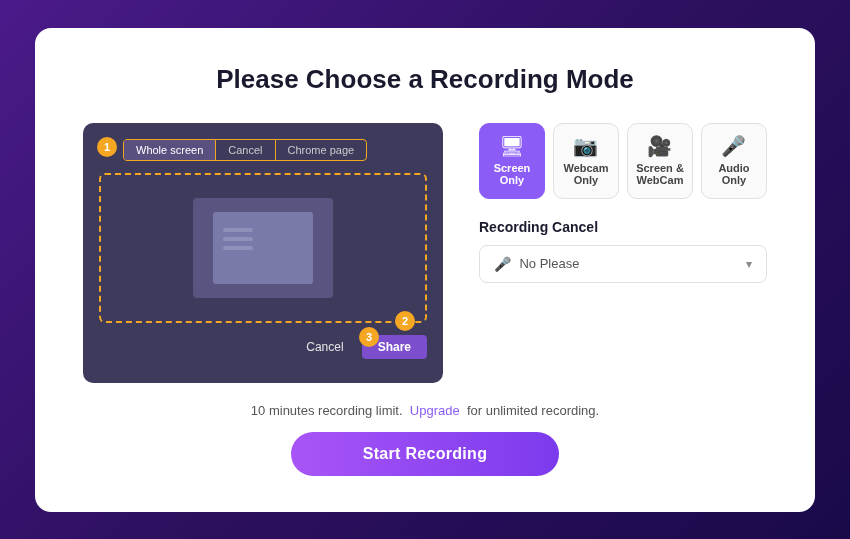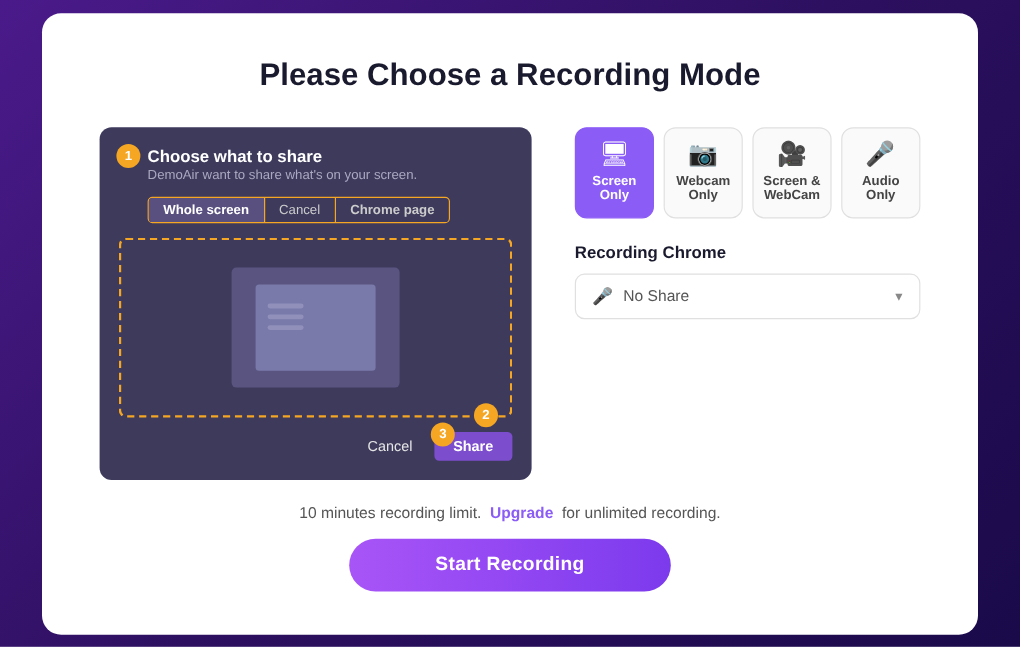--- a/index.html
+++ b/index.html
@@ -84,25 +84,25 @@
       overflow: hidden;
       width: fit-content;
     }
     .tab-item {
       padding: 4px 12px;
       font-size: 11px;
       color: #ccc;
       cursor: pointer;
       border-right: 1px solid #f5a623;
     }
-    .tab-item:last-child { border-right: none; font-weight: bold; }
+    .tab-item:last-child { border-right: none; }
     .tab-item.active {
       background: #5a5080;
       color: #fff;
-      font-weight: 700;
+      font-weight: 400;
     }
     .screen-preview-area {
       border: 2px dashed #f5a623;
       border-radius: 6px;
       margin: 0 0 12px 0;
       padding: 16px;
       display: flex;
       align-items: center;
       justify-content: center;
       height: 150px;
@@ -253,21 +253,21 @@
       align-items: center;
       gap: 14px;
       width: 100%;
     }
     .limit-text {
       font-size: 13px;
       color: #555;
     }
     .upgrade-link {
       color: #8b5cf6;
-      font-weight: 700;
+      font-weight: 400;
       text-decoration: none;
       cursor: pointer;
     }
     .start-btn {
       background: linear-gradient(90deg, #a855f7, #7c3aed);
       border: none;
       border-radius: 30px;
       color: #fff;
       font-size: 16px;
       font-weight: 600;
@@ -279,24 +279,20 @@
 </head>
 <body>
 
 <div class="main-card">
   <h1 class="page-title">Please Choose a Recording Mode</h1>
 
   <div class="content-row">
 
     <div class="share-dialog">
       <span class="step-badge step1-badge">1</span>
-      <div style="margin-left:24px;">
-        <div class="dialog-title">Choose what to share</div>
-        <div class="dialog-subtitle">DemoAir want to share what's on your screen.</div>
-      </div>
       <div class="tabs-row">
         <div class="tab-item active">Whole screen</div>
         <div class="tab-item">Cancel</div>
         <div class="tab-item">Chrome page</div>
       </div>
 
       <div class="screen-preview-area">
         <div class="screen-mockup">
           <div class="screen-inner">
             <div class="screen-lines">
@@ -333,25 +329,25 @@
             <span class="mode-label">Screen &amp; WebCam</span>
           </div>
           <div class="mode-card">
             <span class="mode-icon">🎤</span>
             <span class="mode-label">Audio Only</span>
           </div>
         </div>
       </div>
 
       <div class="inputs-section">
-        <div class="section-label">Recording Chrome</div>
+        <div class="section-label">Recording Cancel</div>
         <div class="audio-dropdown">
           <div class="audio-left">
             <span class="mic-icon">🎤</span>
-            <span>No Share</span>
+            <span>No Please</span>
           </div>
           <span class="chevron-icon">▾</span>
         </div>
       </div>
     </div>
   </div>
 
   <div class="bottom-area">
     <p class="limit-text">
       <span>10 minutes recording limit.</span>

